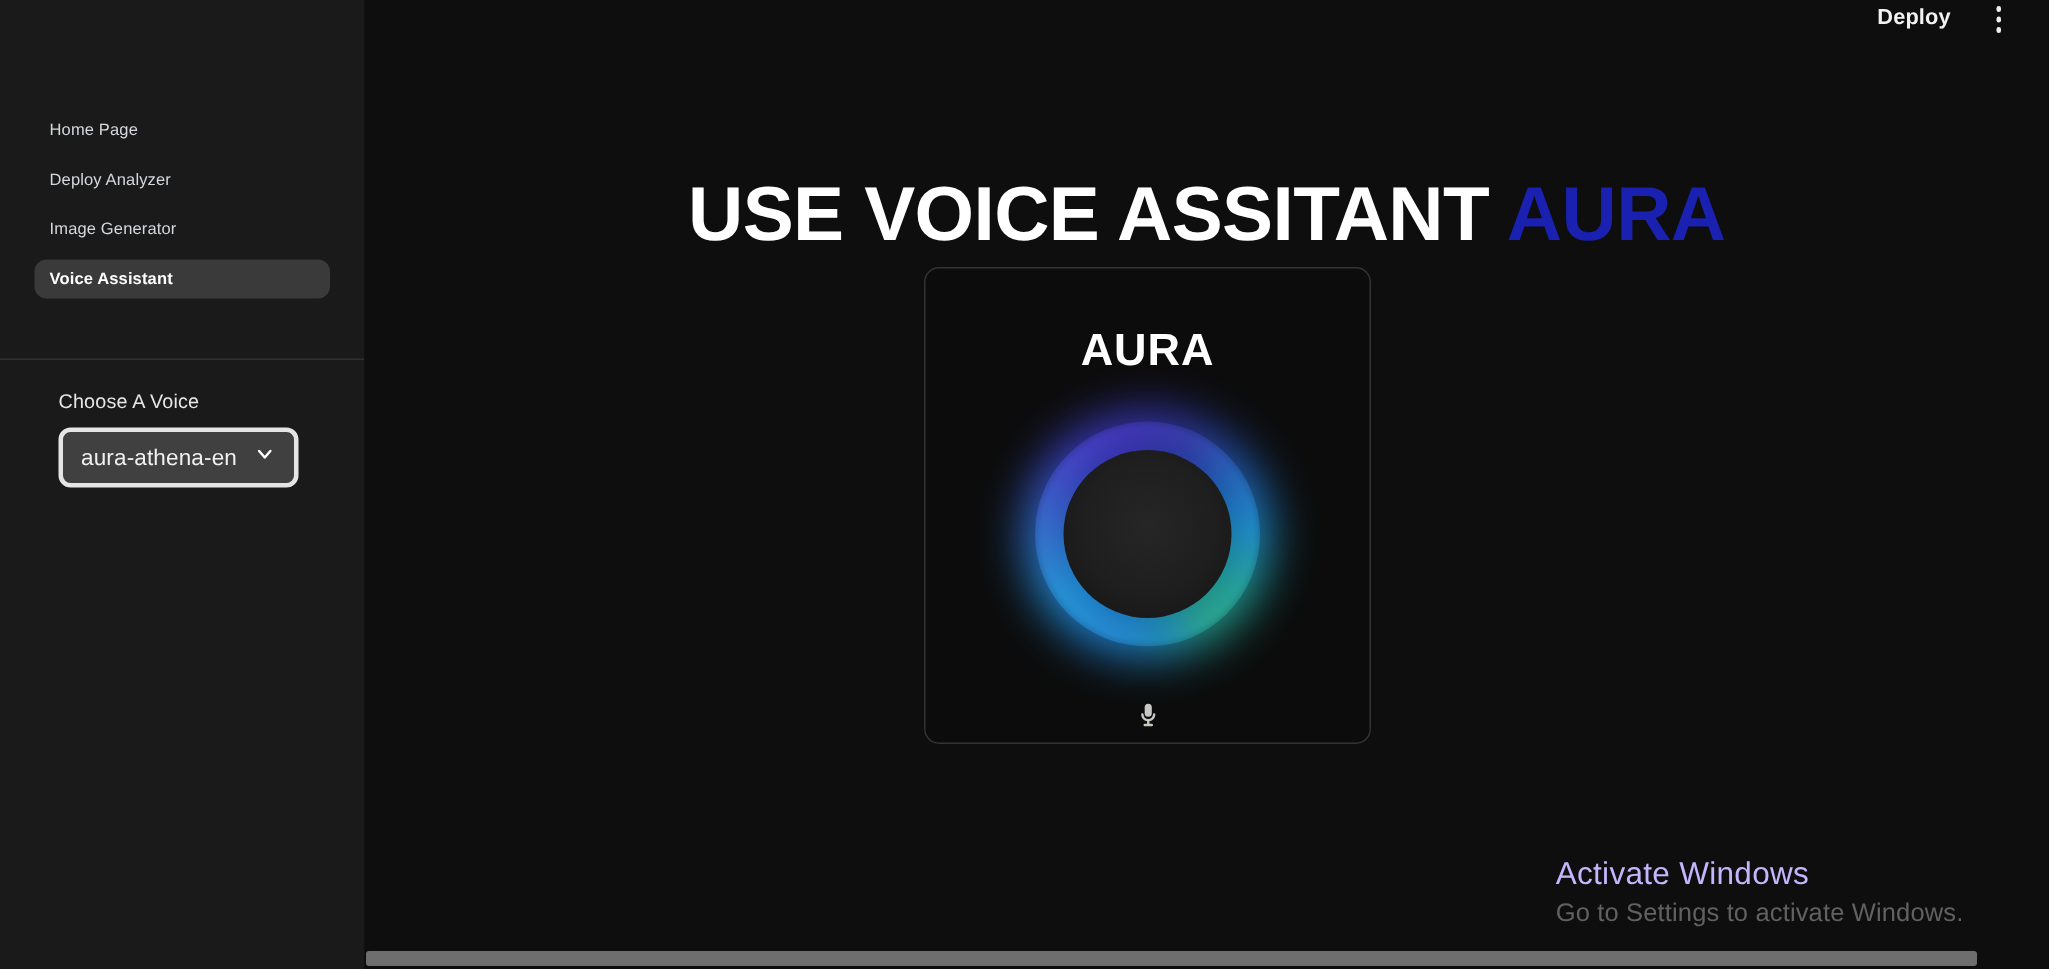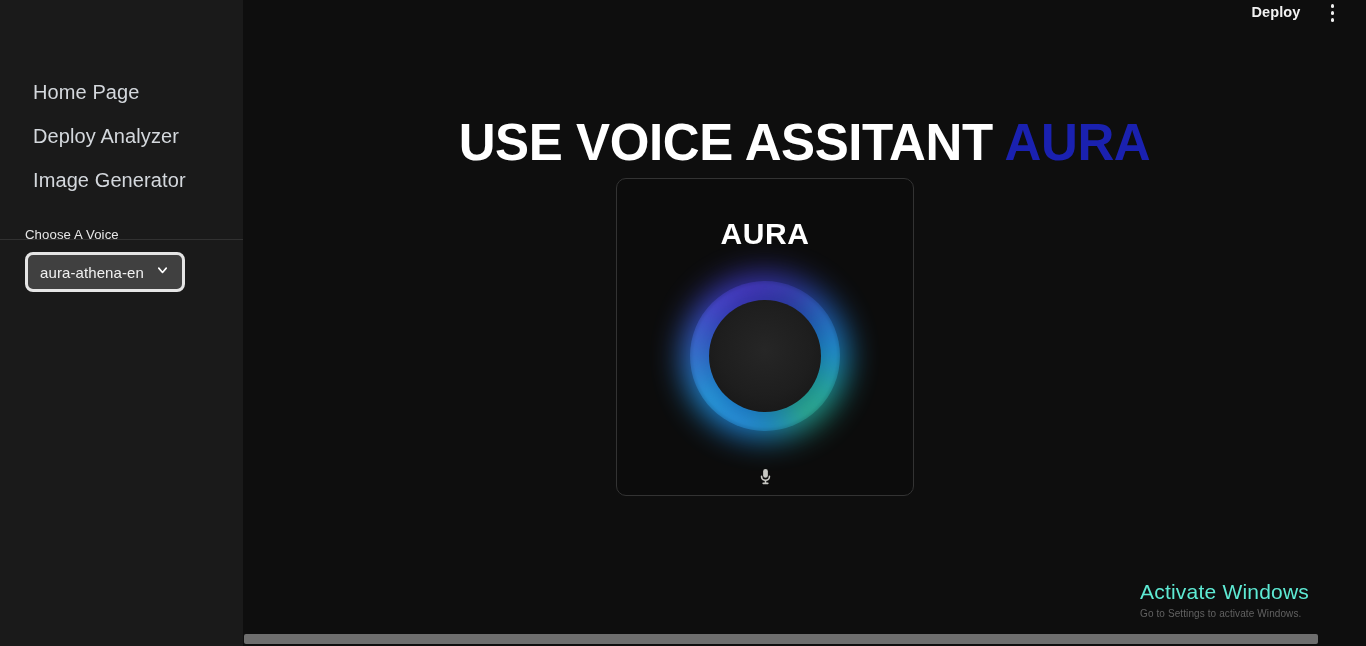--- a/index.html
+++ b/index.html
@@ -15,21 +15,21 @@
   #sidebar {
     position:relative;
     width:243px; height:646px;
     background:#1a1a1a;
     flex:0 0 243px;
     padding-top:76px;
   }
   .nav-list { list-style:none; padding:0 23px; }
   .nav-item {
     display:block;
-    font-size:20px;
+    font-size:11px;
     color:#d4d8dd;
     padding:5px 10px;
     margin-bottom:11px;
     border-radius:8px;
     cursor:pointer;
     letter-spacing:.1px;
     white-space:nowrap;
   }
   .nav-item.active {
     background:#3a3a3a;
@@ -37,21 +37,21 @@
     font-weight:bold;
     padding:7px 10px;
     margin-top:-2px;
   }
   .sidebar-divider {
     position:absolute;
     left:0; top:239px;
     width:243px; height:1px;
     background:#313131;
   }
-  .voice-section { padding:0 25px; margin-top:30px; }
+  .voice-section { padding:0 39px; margin-top:61px; }
   .voice-label {
     font-size:13.2px;
     color:#e6e6e6;
     margin-bottom:10px;
     letter-spacing:.1px;
   }
   .voice-select {
     position:relative;
     width:160px; height:40px;
     background:#404040;
@@ -184,38 +184,39 @@
     margin-top:22px;
     background:transparent;
     border:none;
     cursor:pointer;
     padding:4px;
     display:flex; align-items:center; justify-content:center;
   }
 
   
   .watermark { position:absolute; right:57px; bottom:27px; text-align:left; user-select:none; }
-  .wm-title { font-size:21px; color:#5eead4; letter-spacing:.2px; margin-bottom:4px; }
-  .wm-sub { font-size:10px; color:#616161; letter-spacing:.1px; }
+  .wm-title { font-size:21px; color:#c4b5fd; letter-spacing:.2px; margin-bottom:4px; }
+  .wm-sub { font-size:17px; color:#616161; letter-spacing:.1px; }
 
   
   .hscroll { position:absolute; left:243px; bottom:0; width:1123px; height:14px; background:#0e0e0e; }
   .hscroll-thumb { position:absolute; left:1px; top:2px; width:1074px; height:10px; background:#6e6e6e; border-radius:2px; cursor:pointer; }
 </style>
 </head>
 <body>
 
 <div id="app">
 
   <aside id="sidebar">
 
     <ul class="nav-list">
       <li class="nav-item">Home Page</li>
       <li class="nav-item">Deploy Analyzer</li>
       <li class="nav-item">Image Generator</li>
+      <li class="nav-item active">Voice Assistant</li>
     </ul>
 
     <div class="sidebar-divider"></div>
 
     <div class="voice-section">
       <div class="voice-label">Choose A Voice</div>
       <div class="voice-select">
         <span class="voice-select-value">aura-athena-en</span>
         <span class="chevron">
           <svg width="15" height="15" viewBox="0 0 24 24" fill="none" stroke="#ffffff" stroke-width="2.6" stroke-linecap="round" stroke-linejoin="round">

